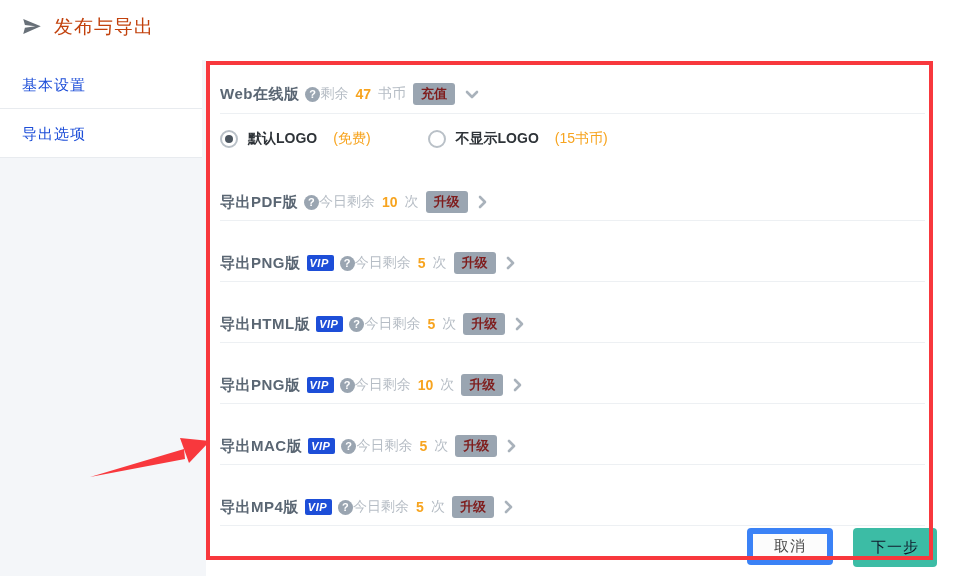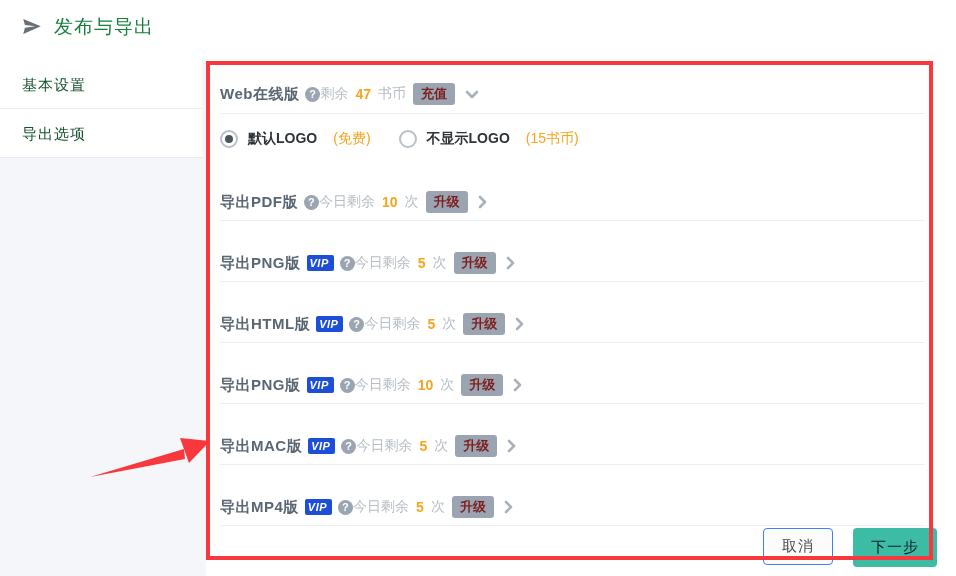--- a/index.html
+++ b/index.html
@@ -9,33 +9,33 @@
     background:#ffffff;
     position:relative;
     overflow:hidden;
     color:#333;
   }
 
   
   .app-header {
     position:absolute; top:14px; left:21px;
     display:flex; align-items:center; gap:11px;
-    color:#15803d; font-size:19px; letter-spacing:1px;
+    color:#c2410c; font-size:19px; letter-spacing:1px;
   }
   .app-header svg { display:block; }
 
   
   .left-bg {
     position:absolute; left:0; top:60px; width:206px; height:516px;
     background:#f4f6f9;
   }
   .sidebar { position:absolute; left:0; top:60px; width:202px; background:#fff; }
   .sidebar-item {
     height:49px; line-height:49px; padding-left:22px;
-    font-size:15px; color:#14532d; background:#fff;
+    font-size:15px; color:#1d4ed8; background:#fff;
     border-bottom:1px solid #e8ebef; cursor:pointer;
     letter-spacing:1px;
   }
 
   
   .main {
     position:absolute; left:208px; top:60px; width:748px; height:516px;
     background:#fff; padding:0 31px 0 12px;
   }
   .section-head {
@@ -59,42 +59,42 @@
   }
   .meta { display:flex; align-items:center; gap:7px; font-size:14px; color:#b6bdc5; }
   .meta .num { color:#f7a41f; font-weight:bold; }
   .action-badge {
     background:#9aa5b1; color:#7f1d1d; font-size:13px; font-weight:bold;
     padding:3px 8px; border-radius:3px; cursor:pointer; line-height:16px;
   }
   .chev { display:flex; align-items:center; cursor:pointer; margin-left:3px; }
 
   
-  .radio-row { display:flex; align-items:center; gap:28px; padding:16px 0 12px; }
+  .radio-row { display:flex; align-items:center; gap:57px; padding:16px 0 12px; }
   .radio-option { display:flex; align-items:center; gap:10px; cursor:pointer; }
   .radio-circle {
     width:18px; height:18px; border:2px solid #b9c0c7; border-radius:50%;
     background:#fff; position:relative; flex:none;
   }
   .radio-option.selected .radio-circle::after {
     content:""; position:absolute; left:3px; top:3px; width:8px; height:8px;
     background:#4a545e; border-radius:50%;
   }
   .radio-label { font-size:14px; font-weight:bold; color:#2e3338; }
   .radio-price { font-size:14px; font-weight:normal; color:#f7a41f; margin-left:6px; }
 
   
   .footer {
     display:flex; justify-content:flex-end; align-items:flex-start;
     gap:20px; padding-top:2px; margin-right:-12px;
   }
   .btn { border:none; border-radius:4px; font-size:15px; cursor:pointer;
          font-family:inherit; letter-spacing:1px; }
   .btn-cancel {
-    width:70px; height:37px; background:#fcfcfc; border:1px solid #3b82f6; color:#4a4a4a;
+    width:86px; height:37px; background:#fcfcfc; border:6px solid #3b82f6; color:#4a4a4a;
   }
   .btn-next { width:84px; height:39px; background:#3cbca5; color:#0f172a; }
 
   
   .annotation-box {
     position:absolute; left:206px; top:61px; width:727px; height:499px;
     border:4px solid #f8383d; z-index:50; pointer-events:none;
   }
   .annotation-arrow { position:absolute; left:88px; top:432px; z-index:51; pointer-events:none; }
 </style>

